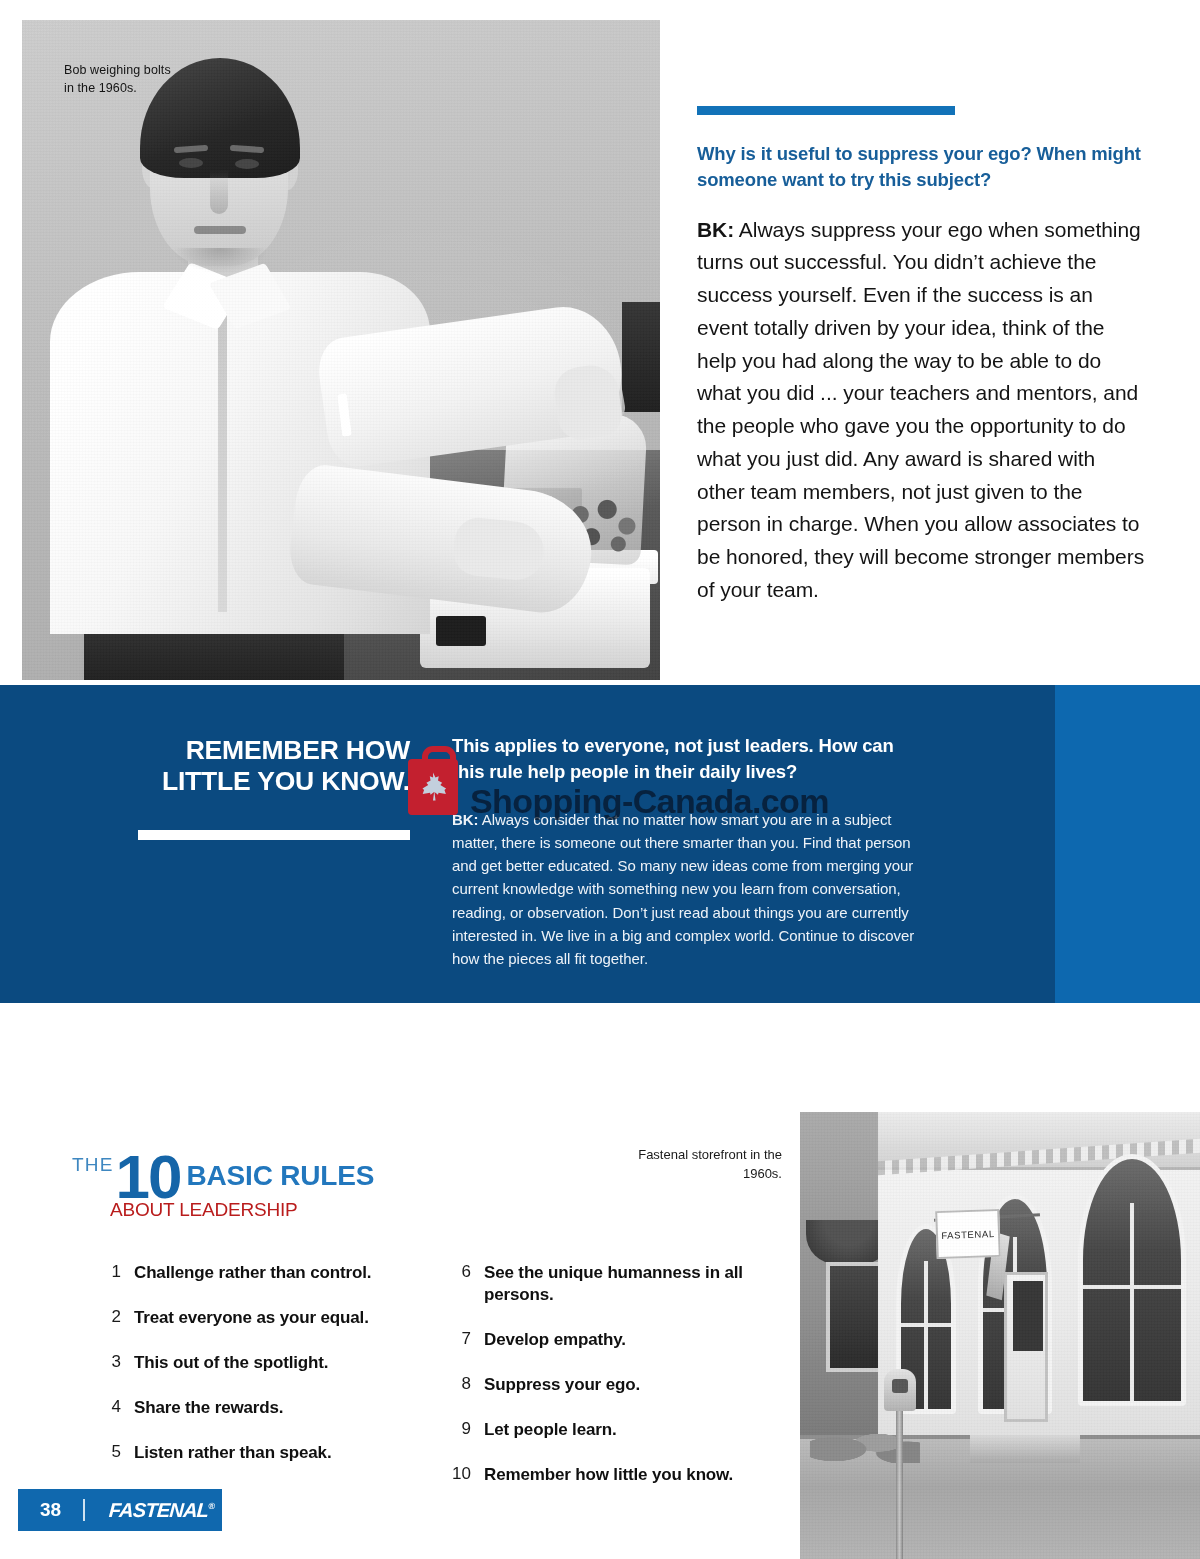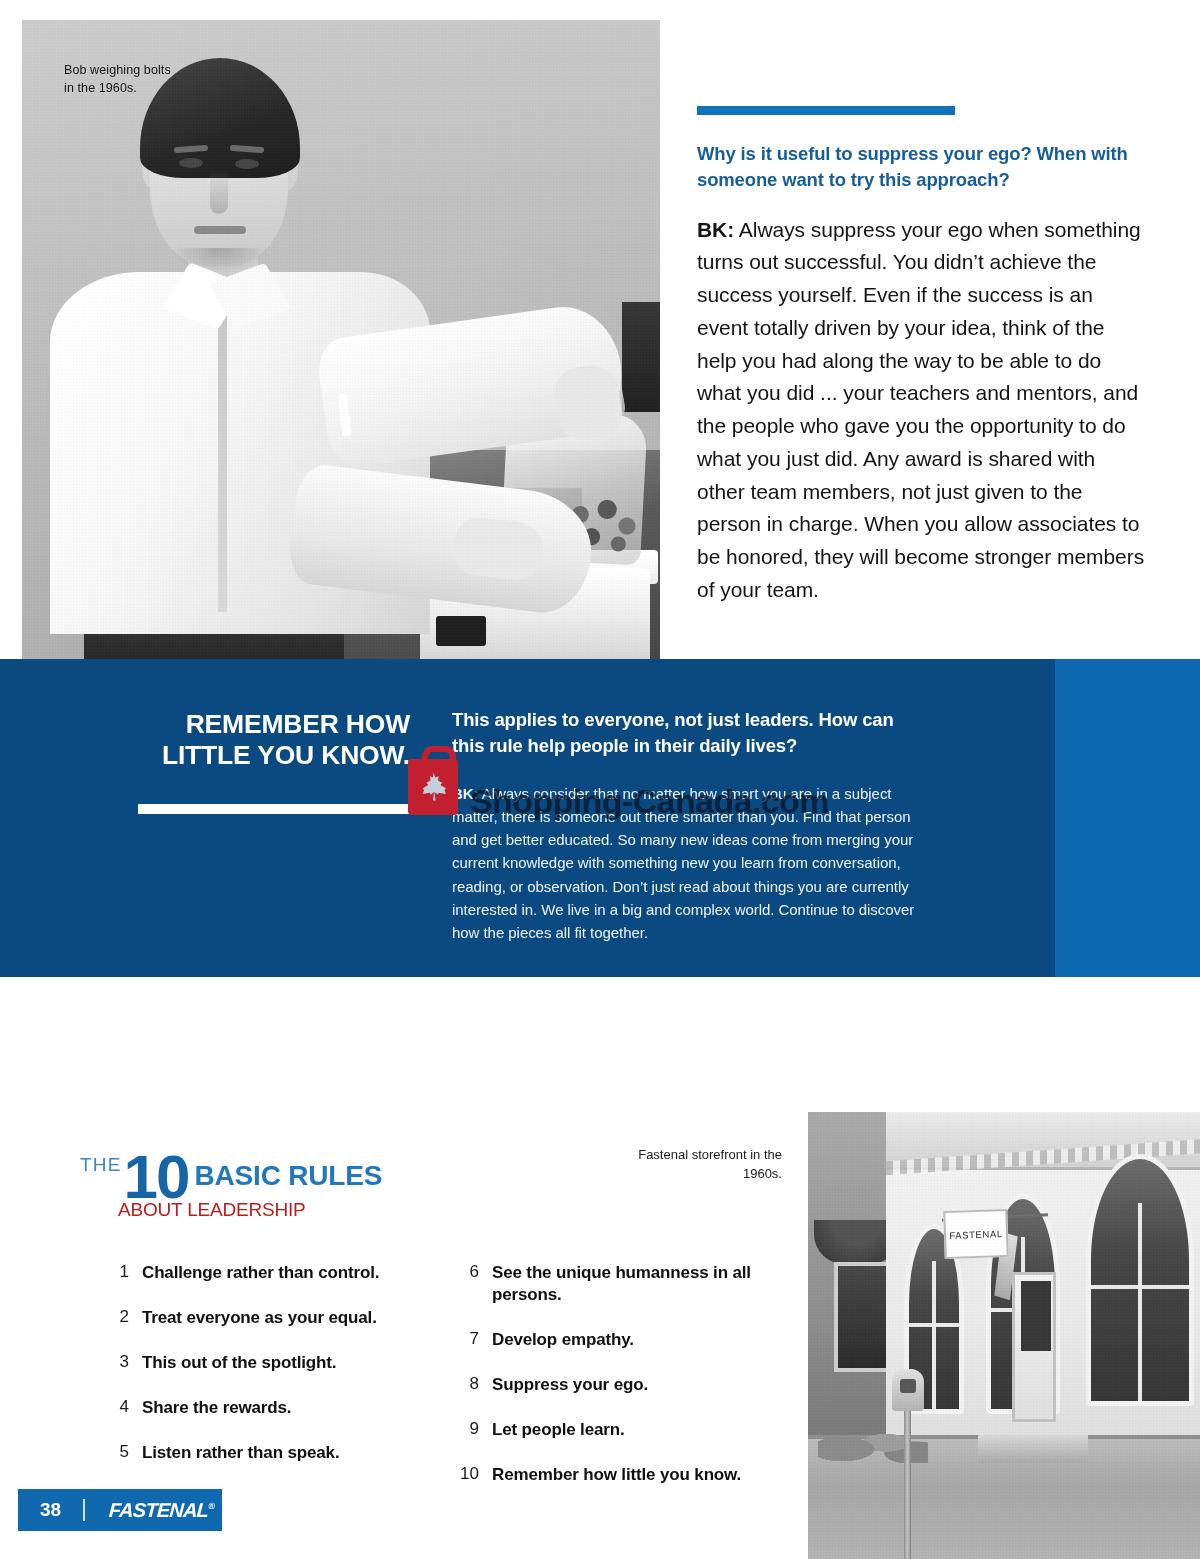--- a/index.html
+++ b/index.html
@@ -200,21 +200,21 @@
     margin-top: 20px;
     font-size: 21px;
     line-height: 1.56;
     color: #141414;
     letter-spacing: -.05px;
   }
   .answer .bk, .answer-light .bk { font-weight: 700; }
 
   
   .blue-section {
-    position:absolute; left:0; top:659px;
+    position:absolute; left:0; top:685px;
     width: 1200px; height: 318px;
     background: #0B4A80;
     overflow: hidden;
   }
   .blue-stripe {
     position:absolute; right:0; top:0; width:145px; height:100%;
     background: #0D68AF;
   }
   .blue-left {
     position:absolute; left:110px; top:50px; width:300px;
@@ -278,21 +278,21 @@
     font-size: 34px;
     font-weight: 700;
     color: rgba(6,20,38,0.72);
     letter-spacing: -0.6px;
     margin-top: 30px;
     white-space: nowrap;
   }
 
   
   .bottom-section {
-    position:absolute; left:8px; top:1112px;
+    position:absolute; left:0; top:1112px;
     width:1052px; height:447px;
     background:#ffffff;
   }
   .rules-head {
     position:absolute; left:72px; top:38px;
     width: 330px;
   }
   .rh-line1 { display:flex; align-items:flex-end; }
   .rh-the {
     font-size: 19px; font-weight:400; color:#3E87C0;
@@ -510,21 +510,21 @@
     <div class="bob-nose"></div>
     <div class="bob-mouth"></div>
     <div class="bob-chin-shadow"></div>
     <div class="photo-grain"></div>
   </div>
 
   <div class="caption-bob">Bob weighing bolts in the 1960s.</div>
 
   <div class="intro-col">
     <div class="rule-bar"></div>
-    <p class="question">Why is it useful to suppress your ego? When with someone want to try this approach?</p>
+    <p class="question">Why is it useful to suppress your ego? When might someone want to try this subject?</p>
     <p class="answer"><span class="bk">BK:</span><span> Always suppress your ego when something turns out successful. You didn’t achieve the success yourself. Even if the success is an event totally driven by your idea, think of the help you had along the way to be able to do what you did ... your teachers and mentors, and the people who gave you the opportunity to do what you just did. Any award is shared with other team members, not just given to the person in charge. When you allow associates to be honored, they will become stronger members of your team.</span></p>
   </div>
 </div>
 
 <div class="blue-section">
   <div class="blue-stripe"></div>
 
   <div class="blue-left">
     <h2 class="blue-heading">
       <span>REMEMBER HOW</span><br>

